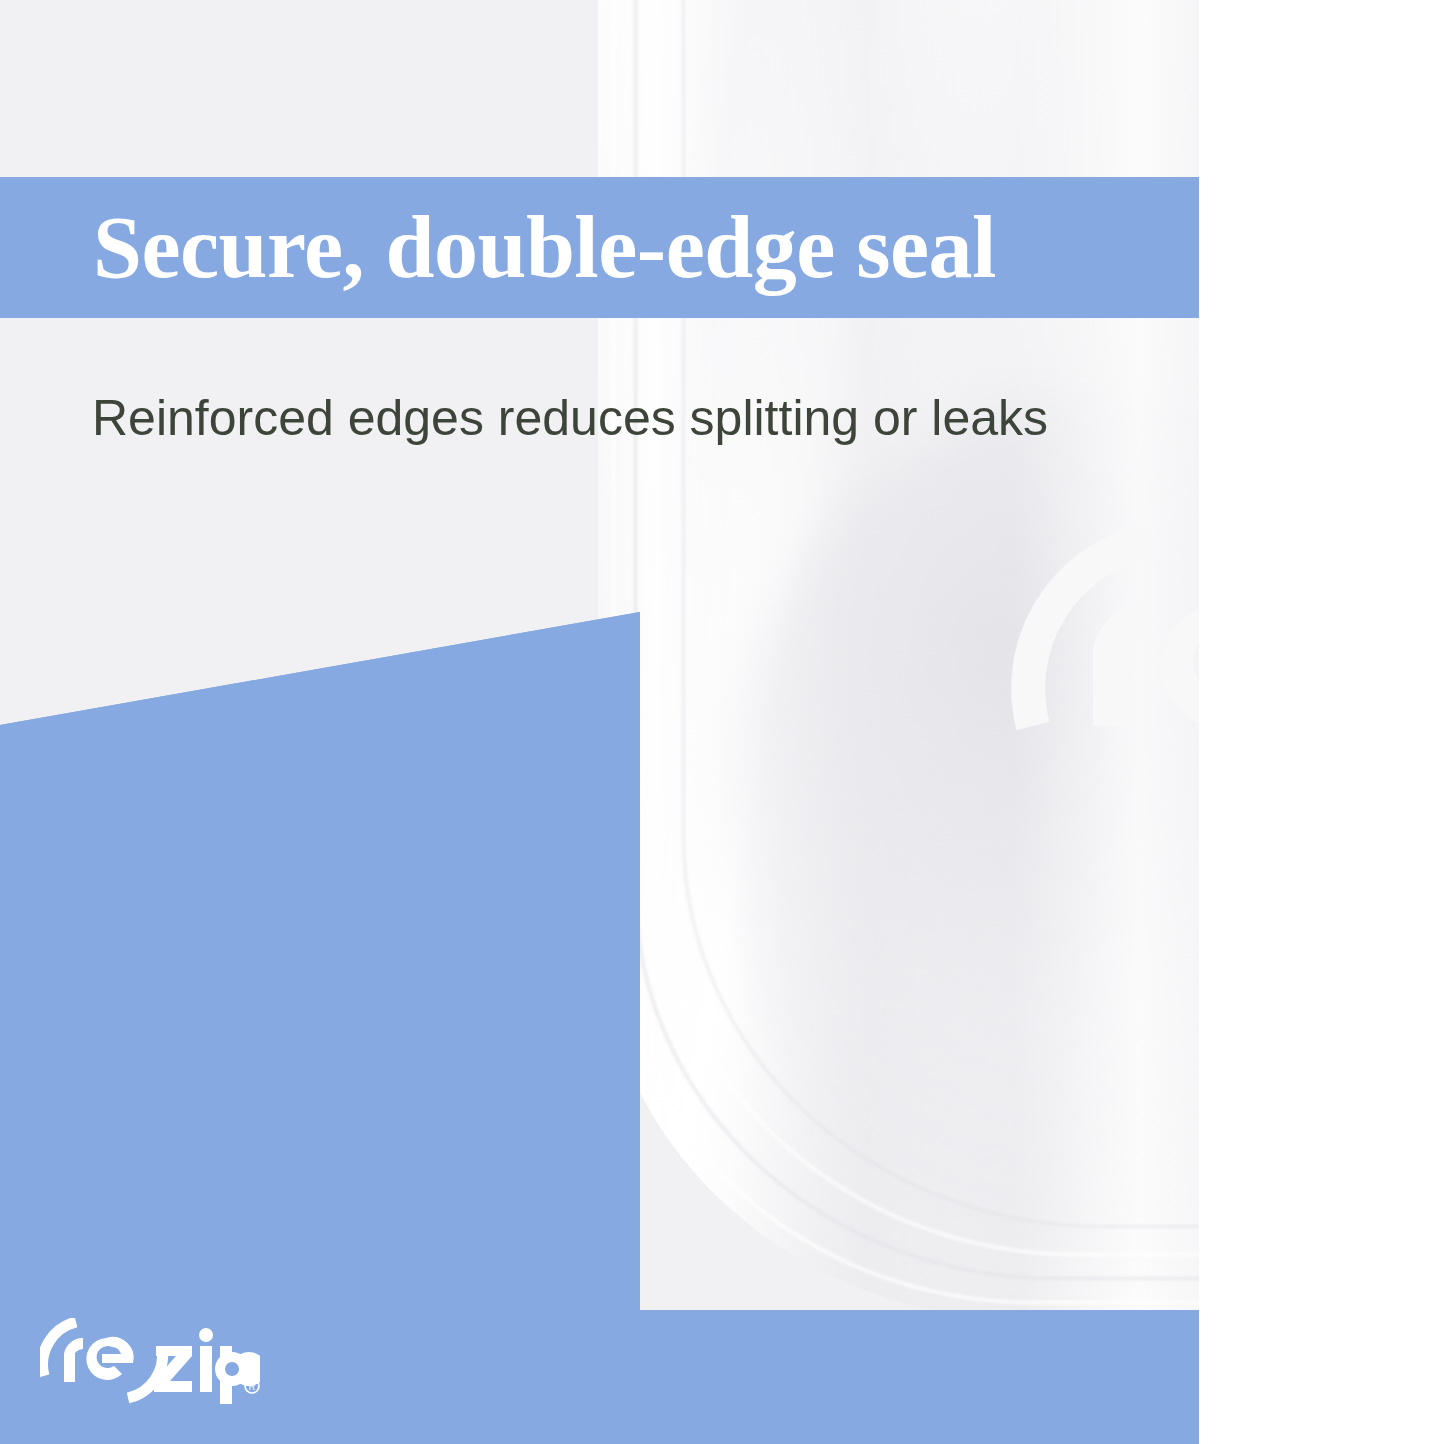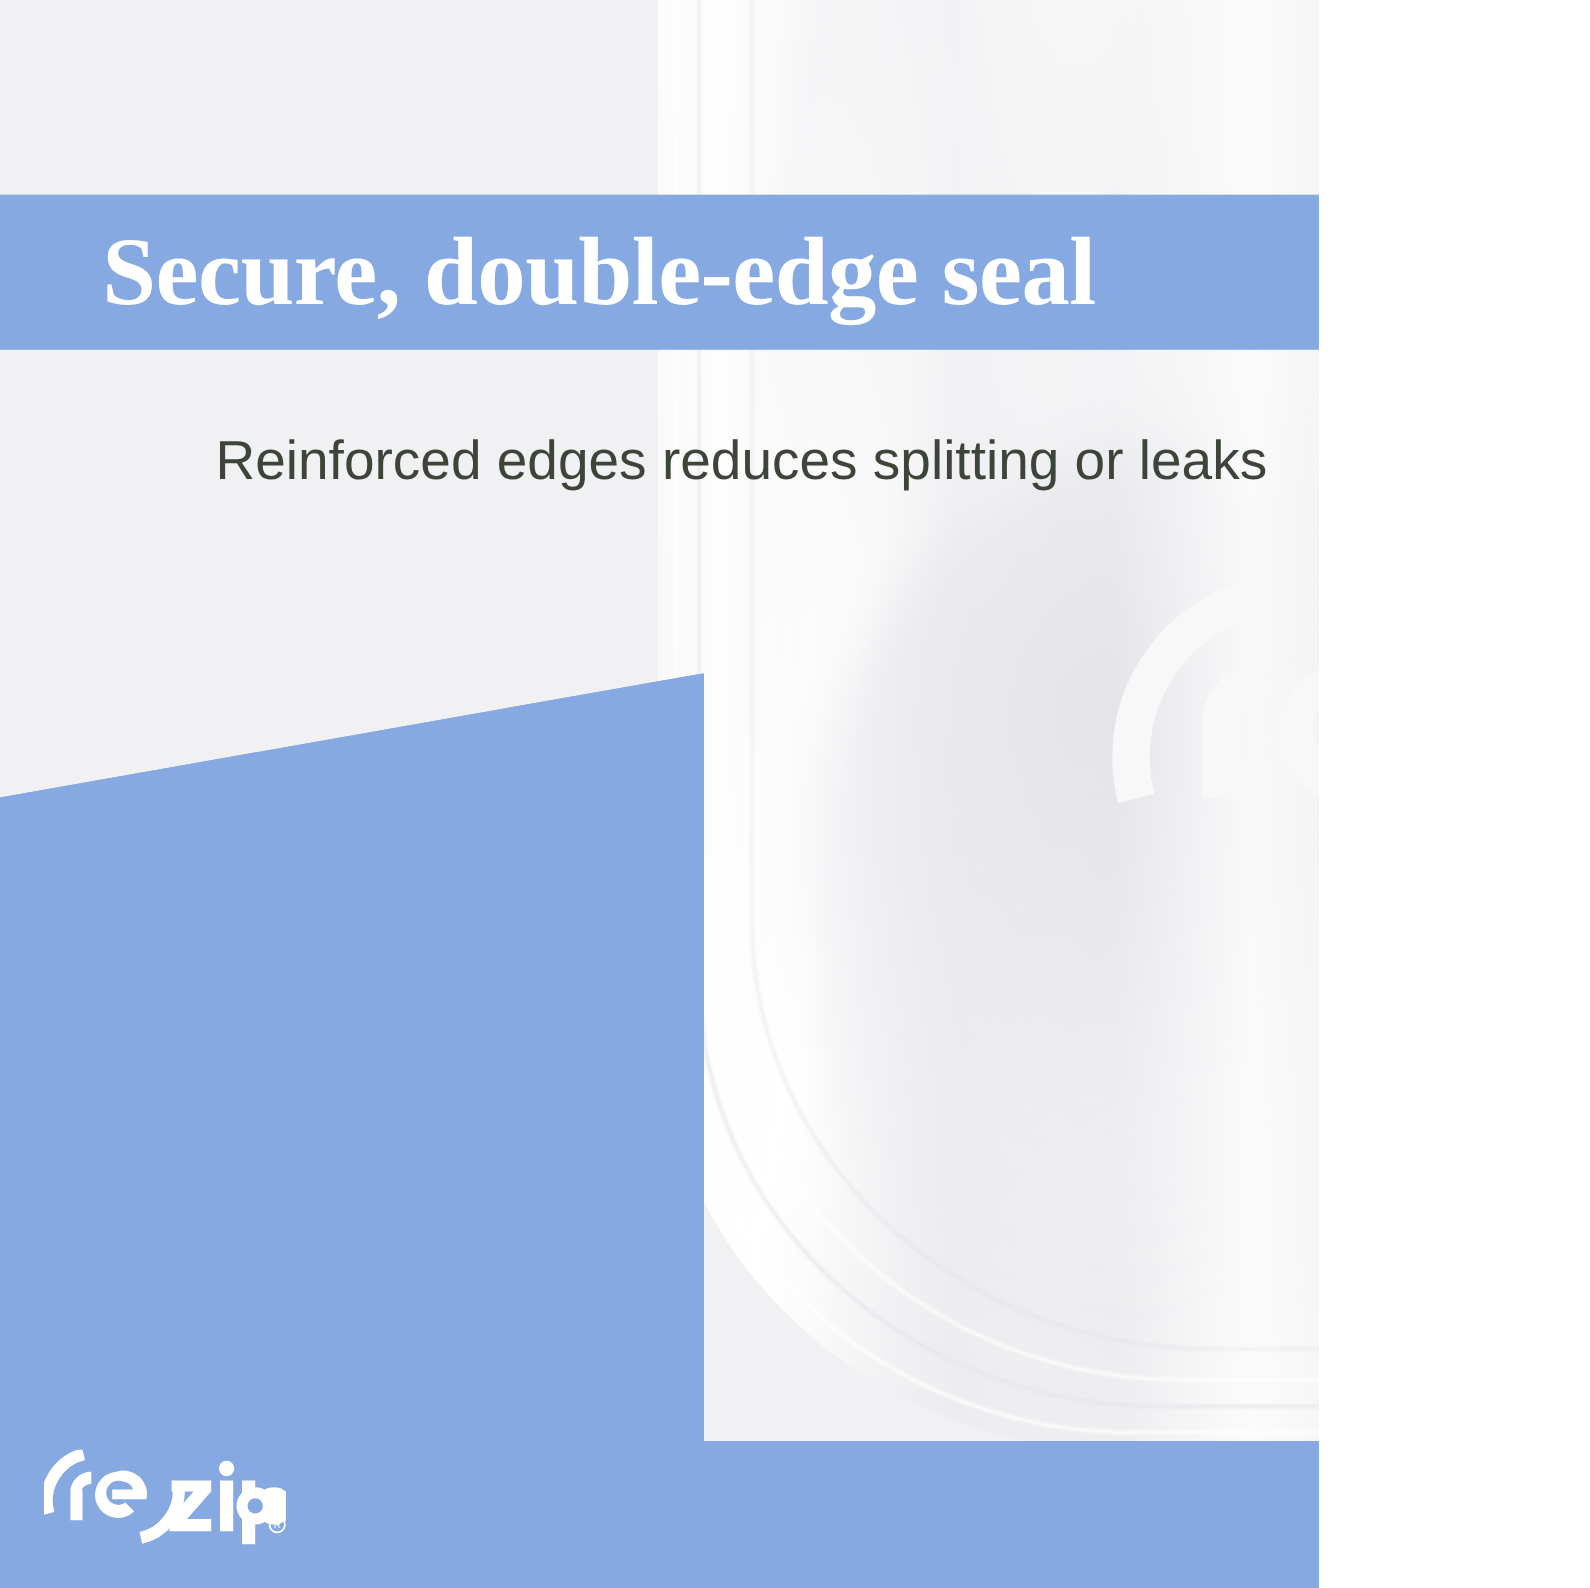--- a/index.html
+++ b/index.html
@@ -158,21 +158,20 @@
     top: 378px;
     width: 1060px;
   }
   .bullet-line {
     font-family: "Liberation Sans", sans-serif;
     font-weight: 400;
     font-size: 50px;
     line-height: 80px;
     color: #3d4439;
     white-space: nowrap;
-    text-align: right;
   }
 
   
   .brand-logo {
     position: absolute;
     left: 40px;
     top: 1318px;
     width: 220px;
     height: 86px;
   }

